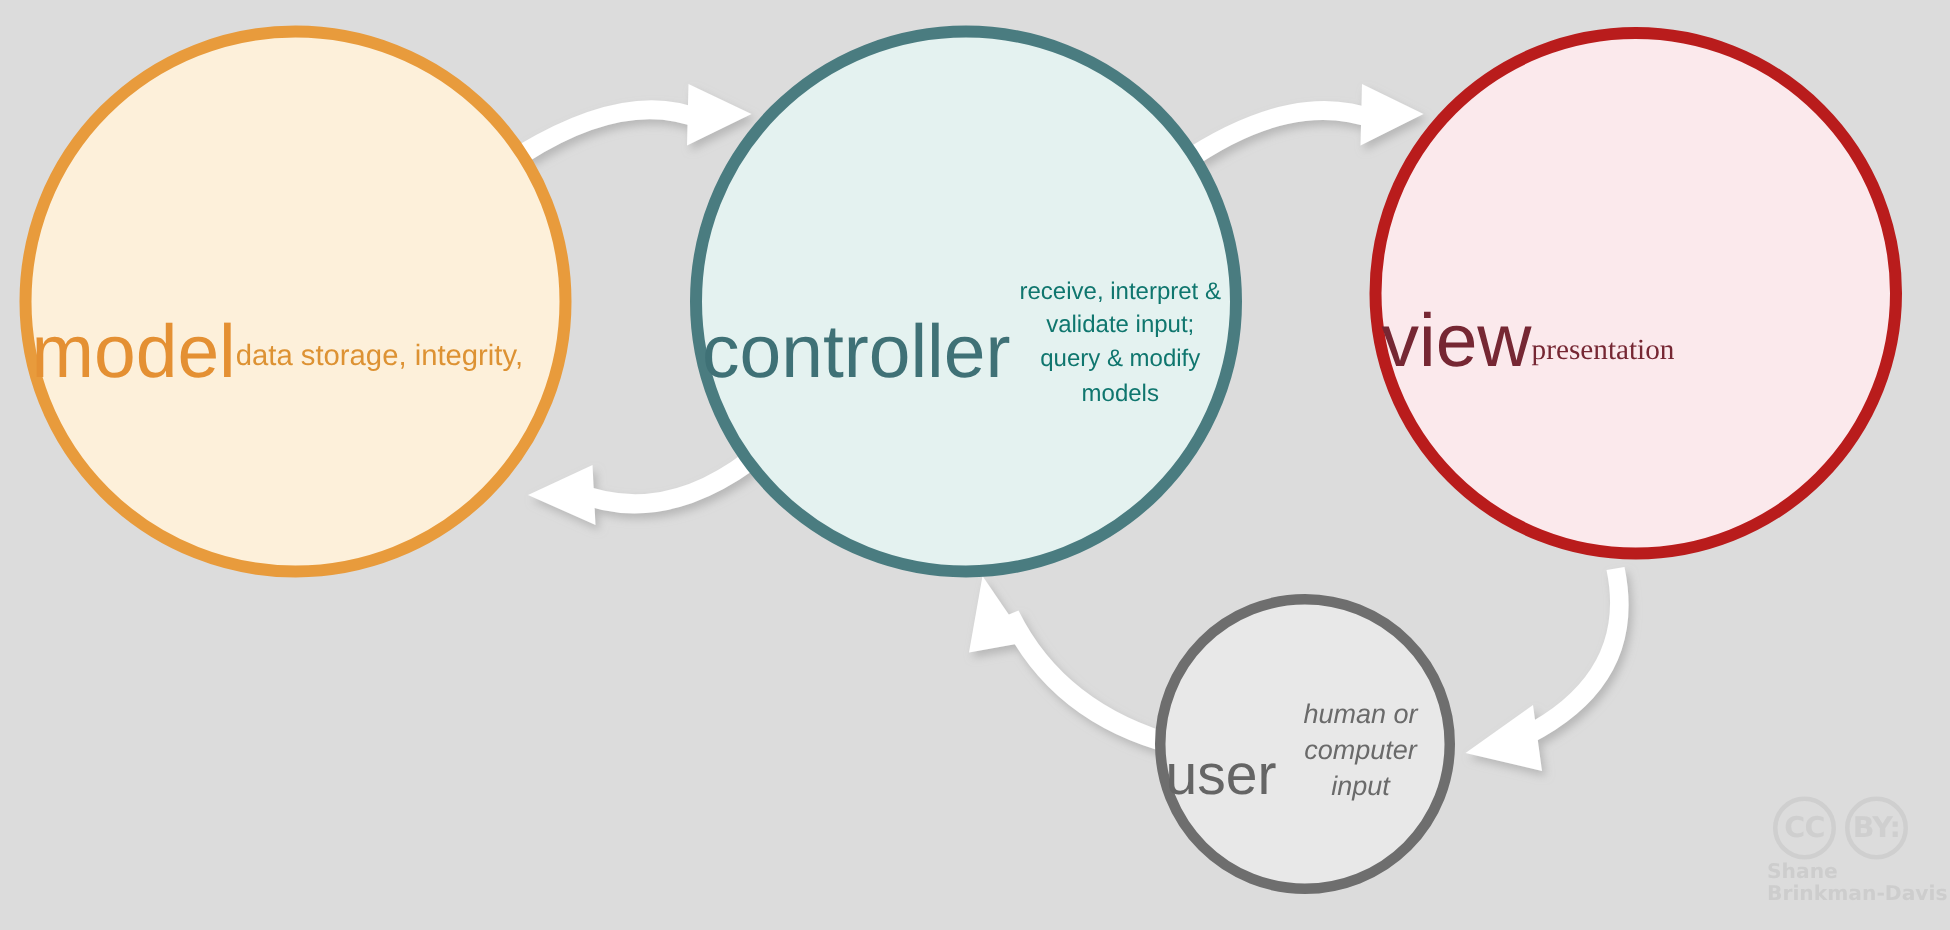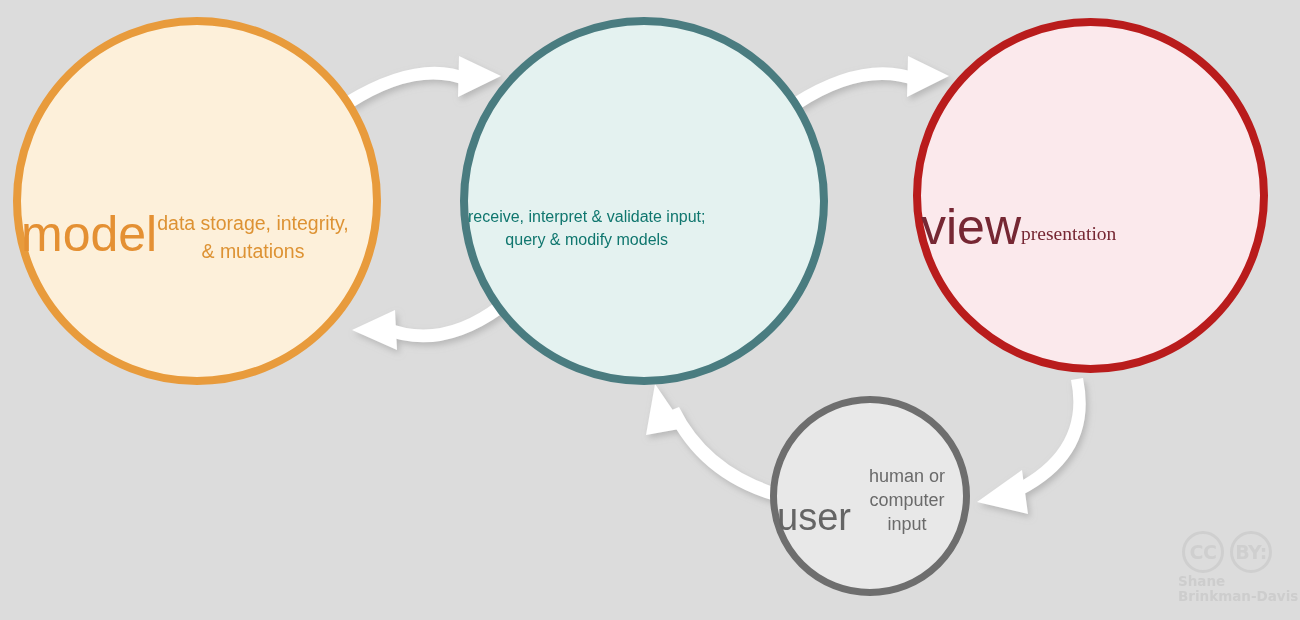--- a/index.html
+++ b/index.html
@@ -122,20 +122,21 @@
   #node-user .node-title {
     color: #656565;
     font-size: 38px;
     margin-top: 42px;
   }
   #node-user .node-desc {
     color: #6a6a6a;
     font-size: 18px;
     line-height: 1.35;
     margin-top: 8px;
+    font-style: italic;
   }
 
   
   #cc-badge {
     position: absolute;
     left: 1178px;
     top: 531px;
     width: 112px;
     height: 72px;
     display: flex;
@@ -223,25 +224,25 @@
                  Q 710,470 787,491 Z"></path>
         <path d="M 685,428 L 655,384 L 646,435 Z"></path>
       </g>
     </g>
   </svg>
 
   <div class="node" id="node-model">
     <div class="node-title">model</div>
     <div class="node-desc">
       <div>data storage, integrity,</div>
-      <div>&amp; mutations</div>
     </div>
   </div>
 
   <div class="node" id="node-controller">
+    <div class="node-title">controller</div>
     <div class="node-desc">
       <div>receive, interpret &amp; validate input;</div>
       <div>query &amp; modify models</div>
     </div>
   </div>
 
   <div class="node" id="node-view">
     <div class="node-title">view</div>
     <div class="node-desc">
       <div>presentation</div>

